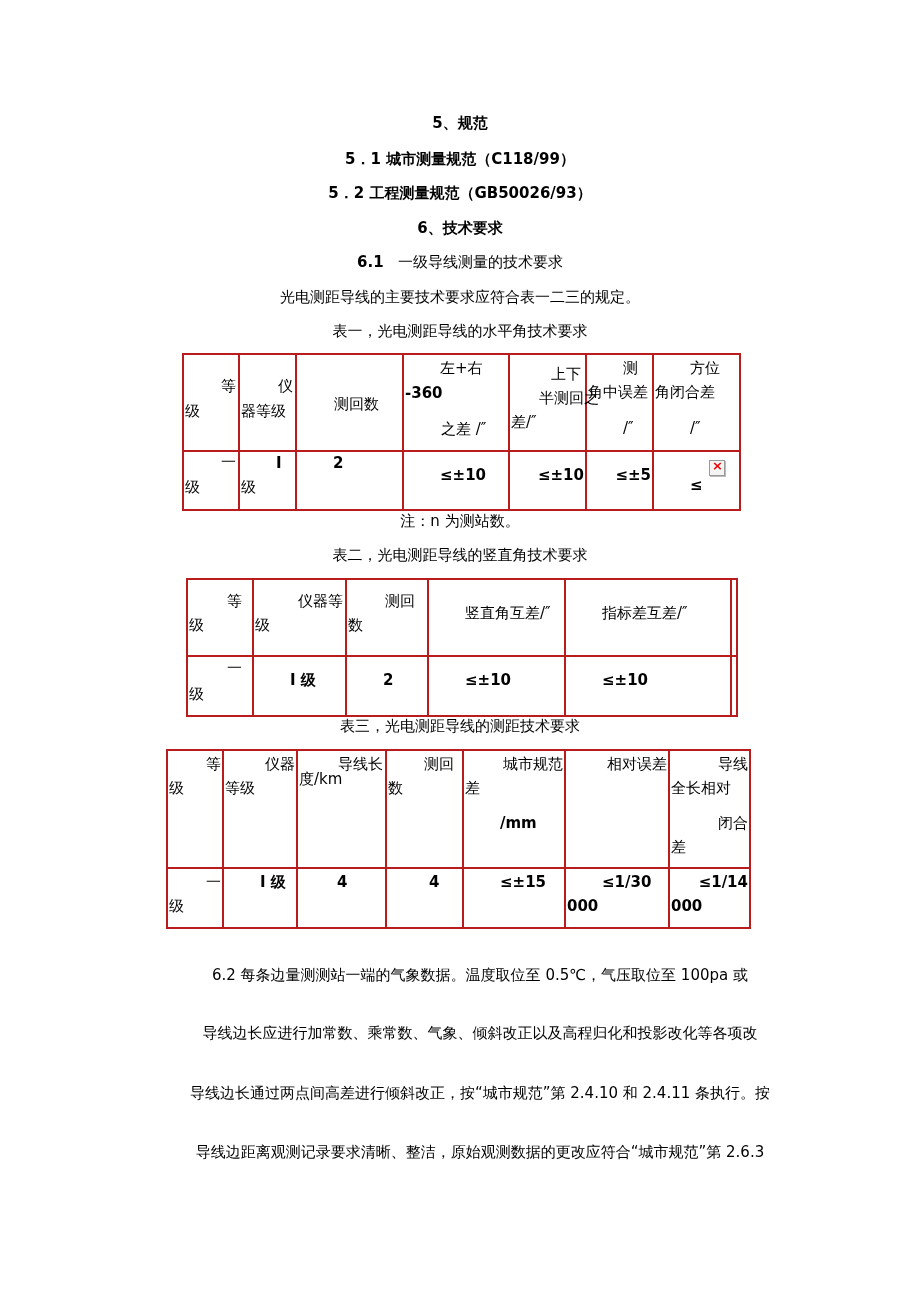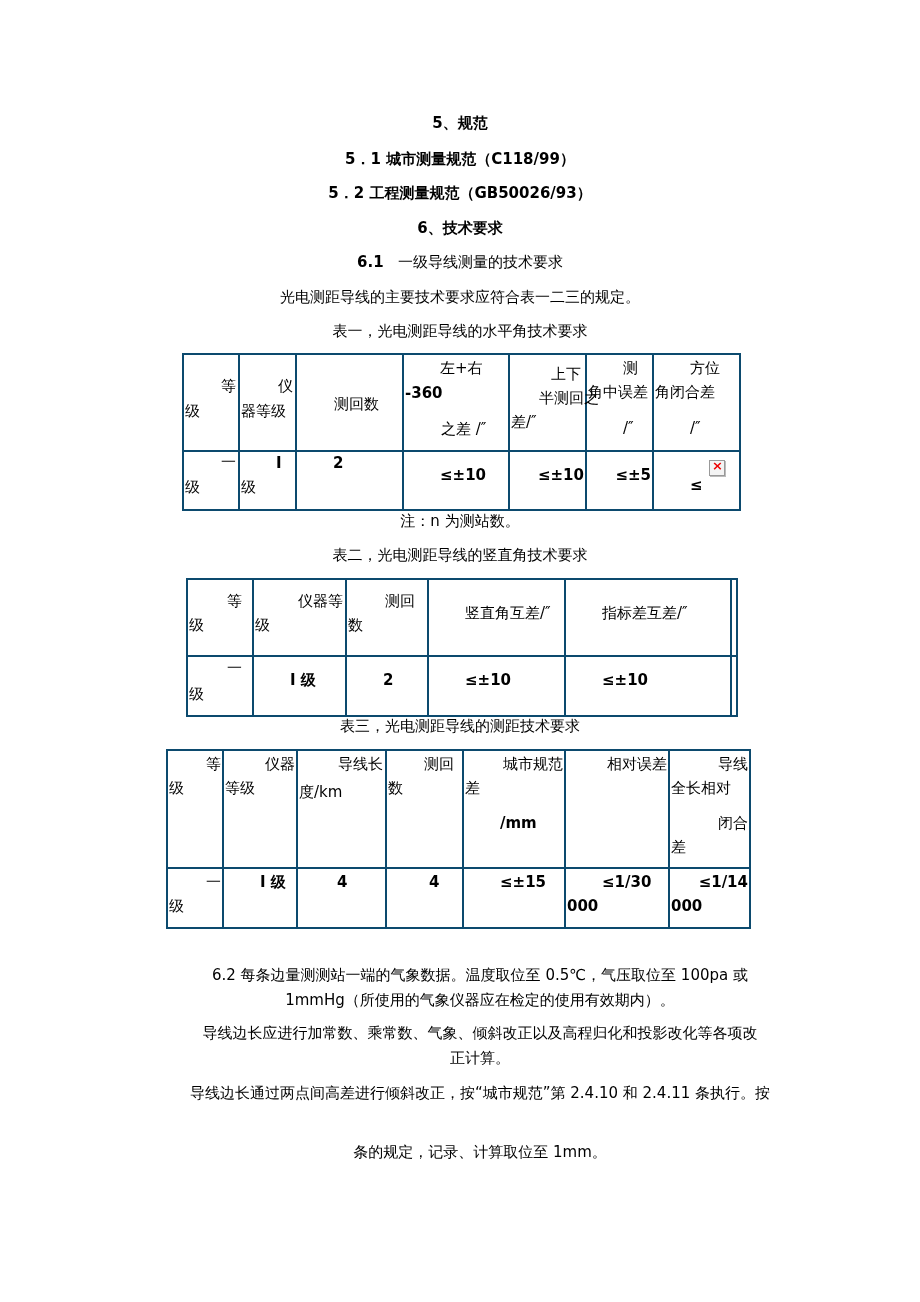--- a/index.html
+++ b/index.html
@@ -1,21 +1,21 @@
 <!DOCTYPE html>
 <html><head>
 <meta charset="utf-8">
 <style>
   html, body { margin: 0; padding: 0; background: #ffffff; }
   body { width: 920px; height: 1302px; position: relative; overflow: hidden;
          font-family: "DejaVu Sans", "Liberation Sans", sans-serif; color: #000; }
   .line { position: absolute; left: 0; width: 920px; text-align: center; font-size: 15px; white-space: nowrap; }
   .b { font-weight: bold; }
   table.t { position: absolute; border-collapse: collapse; font-size: 15px; }
-  table.t td { border: 2px solid #0c4a6e; vertical-align: top; padding: 0; position: relative; }
+  table.t td { border: 2px solid #b91c1c; vertical-align: top; padding: 0; position: relative; }
   .cell { position: relative; width: 100%; height: 100%; }
   .cell span { position: absolute; white-space: nowrap; }
   .bold { font-weight: bold; }
   .para { position: absolute; left: 170px; width: 620px; text-align: center; font-size: 15px; line-height: 25px; }
   .broken-img { position: absolute; width: 14px; height: 14px; border: 1px solid #999;
                 background: #f4f4f4; box-shadow: 1px 1px 0 #bbb; }
   .broken-img::after { content: "×"; position: absolute; left: 2px; top: -3px; color: #e00; font-weight: bold; font-size: 13px; }
 </style>
 </head>
 <body>
@@ -207,21 +207,21 @@
         </td>
     <td style="width:72px;">
           <div class="cell" style="height:116px;">
       <span style="right:1px; top:4px;">仪器</span>
       <span style="left:1px; top:28px;">等级</span>
           </div>
         </td>
     <td style="width:87px;">
           <div class="cell" style="height:116px;">
       <span style="right:2px; top:4px;">导线长</span>
-      <span style="left:1px; top:32px;">度/km</span>
+      <span style="left:1px; top:19px;">度/km</span>
           </div>
         </td>
     <td style="width:75px;">
           <div class="cell" style="height:116px;">
       <span style="right:8px; top:4px;">测回</span>
       <span style="left:1px; top:28px;">数</span>
           </div>
         </td>
     <td style="width:100px;">
           <div class="cell" style="height:116px;">
@@ -282,24 +282,22 @@
       <span class="bold" style="right:1px; top:4px;">≤1/14</span>
       <span class="bold" style="left:1px; top:28px;">000</span>
           </div>
         </td>
   </tr>
 </tbody>
   </table>
 
 <div class="para" style="top:963px;">
   <div class="b" style="font-weight:normal;">6.2 每条边量测测站一端的气象数据。温度取位至 0.5℃，气压取位至 100pa 或</div>
-  <div>1mmHg（所使用的气象仪器应在检定的使用有效期内）。</div>
 </div>
 <div class="para" style="top:1021px;">
   <div>导线边长应进行加常数、乘常数、气象、倾斜改正以及高程归化和投影改化等各项改</div>
-  <div>正计算。</div>
 </div>
 <div class="para" style="top:1081px;">
   <div>导线边长通过两点间高差进行倾斜改正，按“城市规范”第 2.4.10 和 2.4.11 条执行。按</div>
 </div>
 <div class="para" style="top:1140px;">
-  <div>条的规定，记录、计算取位至 1mm。</div>
+  <div>导线边距离观测记录要求清晰、整洁，原始观测数据的更改应符合“城市规范”第 2.6.3</div>
 </div>
 
 </body></html>

